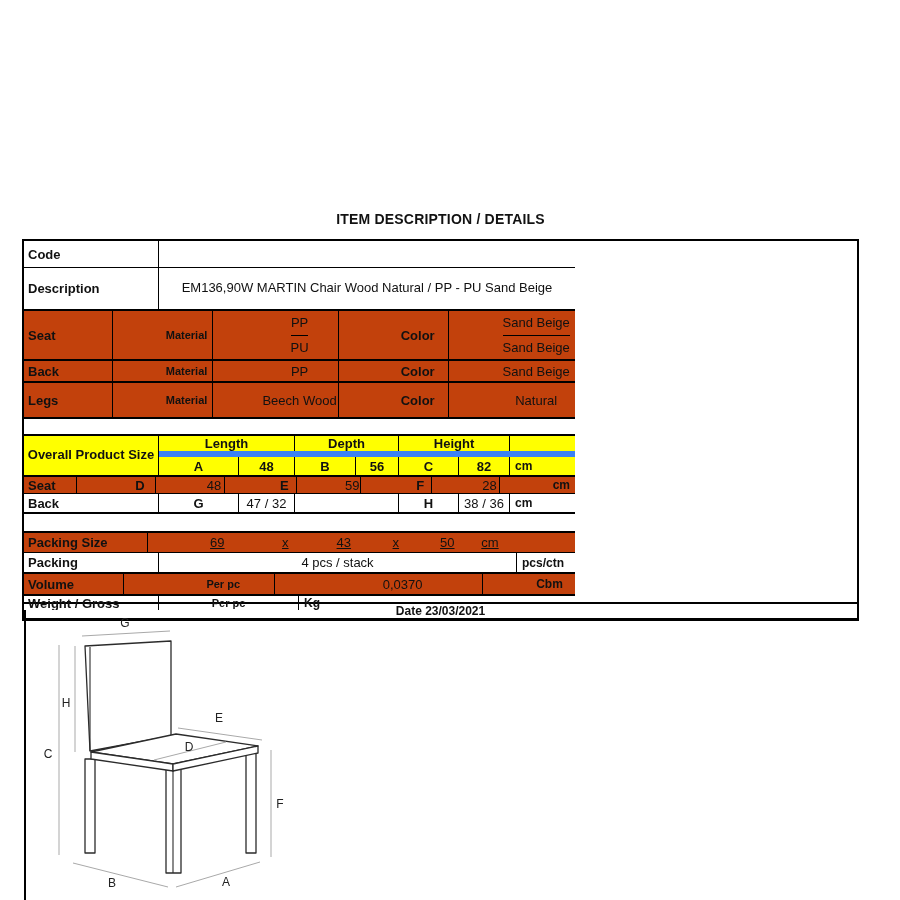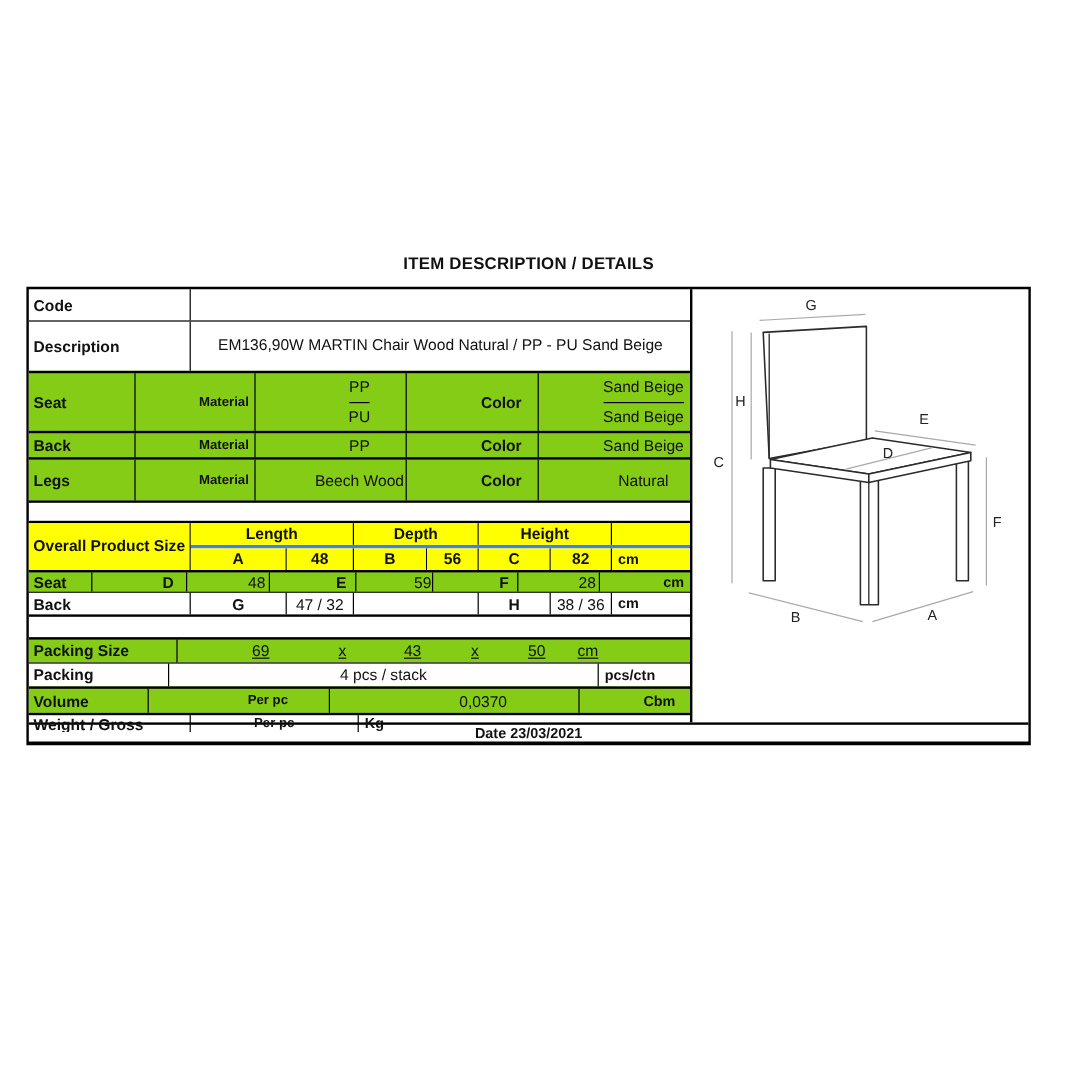--- a/index.html
+++ b/index.html
@@ -5,46 +5,46 @@
   * { margin:0; padding:0; box-sizing:border-box; }
   html,body { background:#ffffff; }
   body { width:900px; height:900px; position:relative; font-family:"Liberation Sans", sans-serif; color:#111; }
   .page { position:absolute; inset:0; background:#fff; }
 
   .title { position:absolute; left:22px; top:211px; width:837px; text-align:center;
            font-size:14px; font-weight:bold; letter-spacing:0.2px; }
 
   .sheet { position:absolute; left:22px; top:239px; width:837px; height:382px;
            border:2px solid #000; border-bottom-width:3px; background:#fff; }
-  .main  { display:flex; width:833px; height:361px; }
+  .main  { display:flex; width:833px; height:361px;flex-direction:column; }
   .left  { width:551px; }
   .right { width:282px; border-left:2px solid #000; display:flex; flex-direction:column; }
 
   .row { display:flex; width:551px; border-top:1px solid #000; }
   .row.t2 { border-top-width:2px; }
   .row.first { border-top:none; }
   .cell { border-right:1px solid #000; display:flex; align-items:center; justify-content:center;
           font-size:13px; overflow:hidden; }
   .cell.last { border-right:none; }
   .cell.lbl { justify-content:flex-start; padding-left:4px; font-weight:bold; }
   .cell.unit { justify-content:flex-start; padding-left:5px; font-weight:bold; font-size:12px; }
   .bold { font-weight:bold; }
   .small { font-size:11px; font-weight:bold; }
-  .gray { background:#84cc16;gap:48px; }
+  .gray { background:#c2410c;gap:48px; }
   .yellow { background:#ffff00; }
 
   .stack { display:flex; flex-direction:column; }
   .stack .sub { flex:1; display:flex; align-items:center; justify-content:center; font-size:13px; }
   .stack .sub.divb { border-bottom:1px solid #000; }
 
   .desc-cell { padding:0 20px; text-align:center; line-height:1.25; }
 
   .ys-block { display:flex; }
   .ys-right { display:flex; flex-direction:column; width:416px; }
-  .ys-hrow { display:flex; height:21px; border-bottom:3px solid #3b82f6; }
+  .ys-hrow { display:flex; height:21px; border-bottom:6px solid #3b82f6; }
   .ys-vrow { display:flex; height:19px; }
   .ys-hrow .cell, .ys-vrow .cell { height:100%; }
 
   .spread { display:flex; width:416px; }
   .spread span { display:flex; align-items:center; justify-content:center; font-size:13px; }
 
   .drawing-header { height:68px; border-bottom:2px solid #000; display:flex; align-items:center;
                     justify-content:center; font-size:14px; font-weight:bold; }
   .drawing-canvas { height:293px; position:relative; }
   .drawing-canvas svg { display:block; width:280px; height:293px; }
@@ -166,21 +166,21 @@
               <span style="width:56px">x</span>
               <span style="width:61px">43</span>
               <span style="width:43px">x</span>
               <span style="width:60px">50</span>
               <span style="width:116px; justify-content:flex-start; padding-left:4px;">cm</span>
             </div>
           </div>
         </div>
 
         <div class="row" style="height:20px">
-          <div class="cell lbl" style="width:117px">Packing</div>
+          <div class="cell lbl" style="width:135px">Packing</div>
           <div class="cell" style="width:358px">4 pcs / stack</div>
           <div class="cell last unit" style="width:58px">pcs/ctn</div>
         </div>
 
         <div class="row t2 gray" style="height:22px">
           <div class="cell lbl" style="width:135px">Volume</div>
           <div class="cell small" style="width:140px">Per pc</div>
           <div class="cell" style="width:218px">0,0370</div>
           <div class="cell last unit" style="width:58px">Cbm</div>
         </div>

